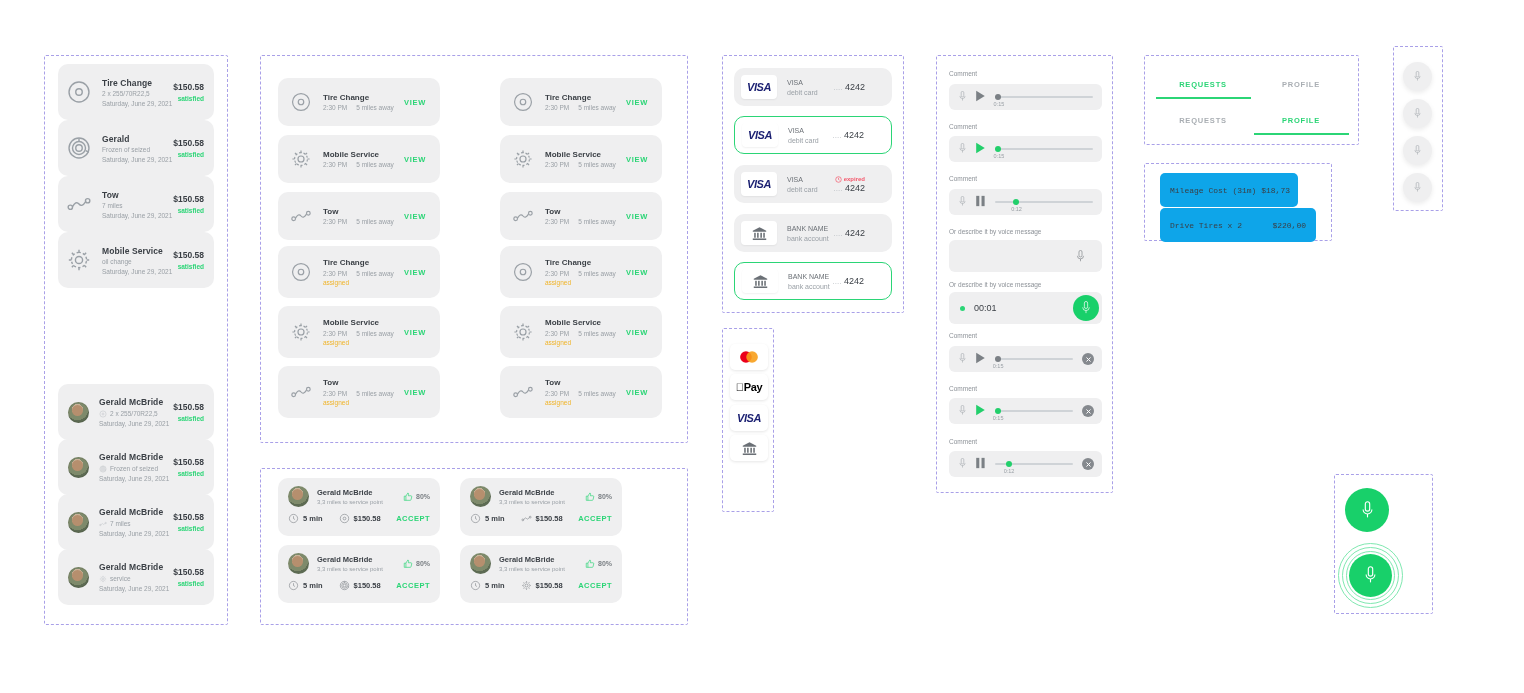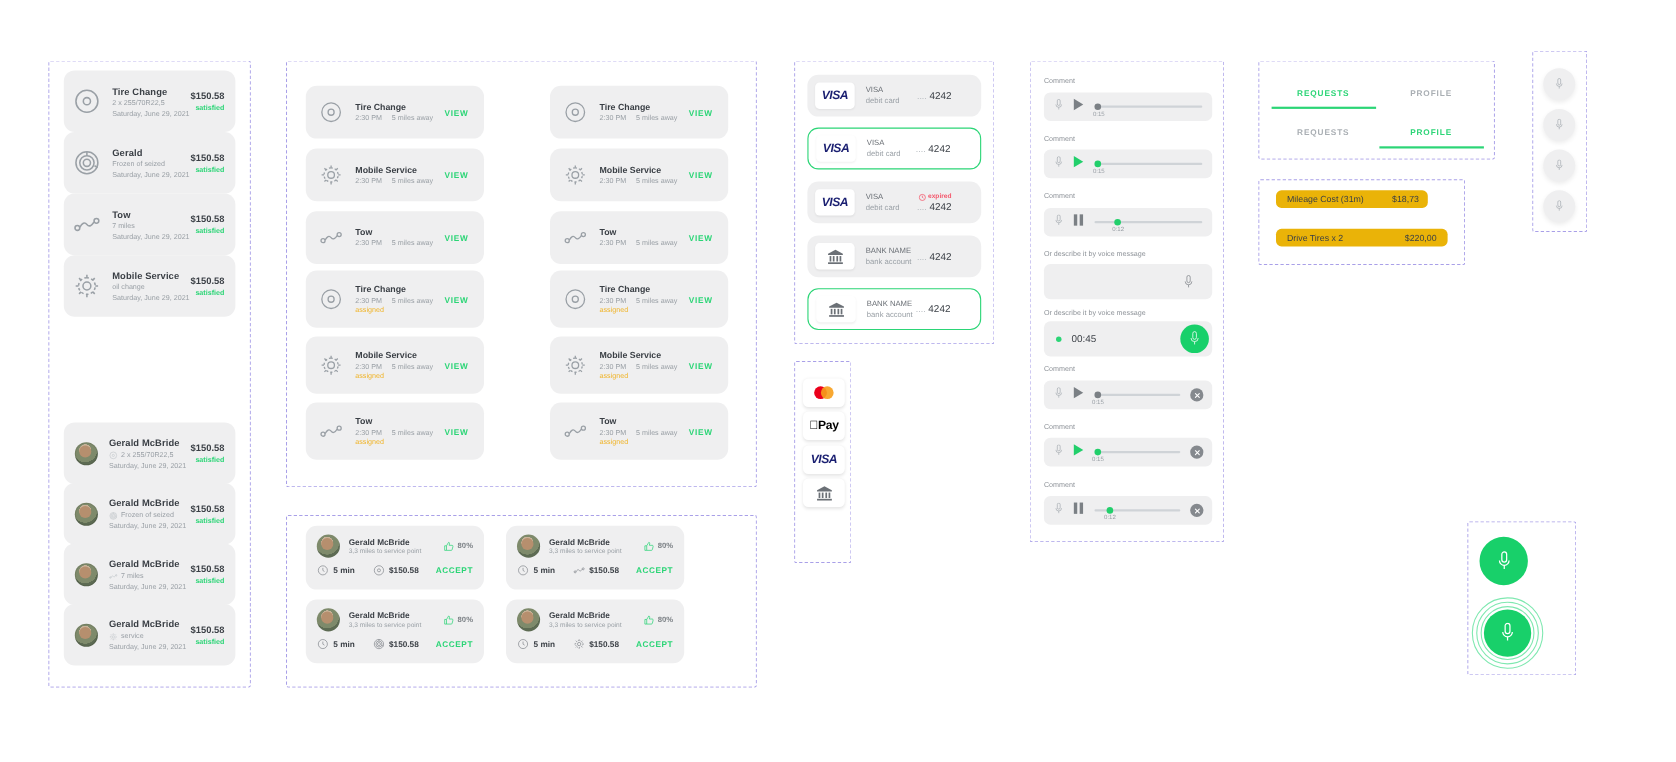--- a/index.html
+++ b/index.html
@@ -93,22 +93,22 @@
   .micgreen { width: 26px; height: 26px; border-radius: 50%; background: #18d06a; margin-left:auto; margin-right: 3px;
               display:flex; align-items:center; justify-content:center; flex:0 0 26px; }
 
   
   .tab { position: absolute; font-size: 7.5px; font-weight: bold; letter-spacing: .8px; text-align: center; }
   .tab.on { color: #2bd576; }
   .tab.off { color: #a9aeb3; }
   .tabline { position: absolute; height: 2px; background: #2bd576; }
 
   
-  .li { position: absolute; left: 16px; height: 16px; background: #eab308; border-radius: 5px;
-        display:flex; align-items:center; }
+  .li { position: absolute; left: 16px; height: 34px; background: #0ea5e9; border-radius: 5px;
+        display:flex; align-items:center;font-family:Liberation Mono, monospace; }
   .li .lt { font-size: 8px; color: #3a3f45; margin-left: 10px; }
   .li .lv { font-size: 8px; color: #3a3f45; margin-left: auto; }
 
   
   .contact { position: absolute; height: 30px; background: #efeff0; border-radius: 6px; display:flex; align-items:center; }
   .contact .c1 { font-size: 7.5px; font-weight: bold; color: #3a3f45; margin-left: 11px; }
   .contact .c2 { font-size: 6px; color: #9aa0a6; margin-left: 11px; margin-top: 2px; }
   .contact .cav { width: 15px; height: 15px; border-radius: 50%; background: #fff; margin-left: auto; margin-right: 11px; }
 
   
@@ -749,21 +749,21 @@
               <path d="M5 13.5a7 7 0 0 0 14 0"></path>
               <line x1="12" y1="20.5" x2="12" y2="26"></line>
             </svg>
           </div>
    </div>
       </div>
       <div class="vlabel" style="left:949px; top:281px;">Or describe it by voice message</div>
       <div style="position:absolute; left:937px; top:0; width:177px;">
    <div class="vbox" style="top:292px; width:153px;">
      <div class="recdot"></div>
-     <div class="rectime">00:45</div>
+     <div class="rectime">00:01</div>
      <div class="micgreen">
             <svg width="14" height="14" viewBox="0 0 24 30" fill="none" stroke="#ffffff" stroke-width="1.5">
               <rect x="8.5" y="1" width="7" height="15" rx="3.5"></rect>
               <path d="M5 13.5a7 7 0 0 0 14 0"></path>
               <line x1="12" y1="20.5" x2="12" y2="26"></line>
             </svg>
           </div>
    </div>
       </div>
       <div class="vlabel" style="left:949px; top:332px;">Comment</div>

